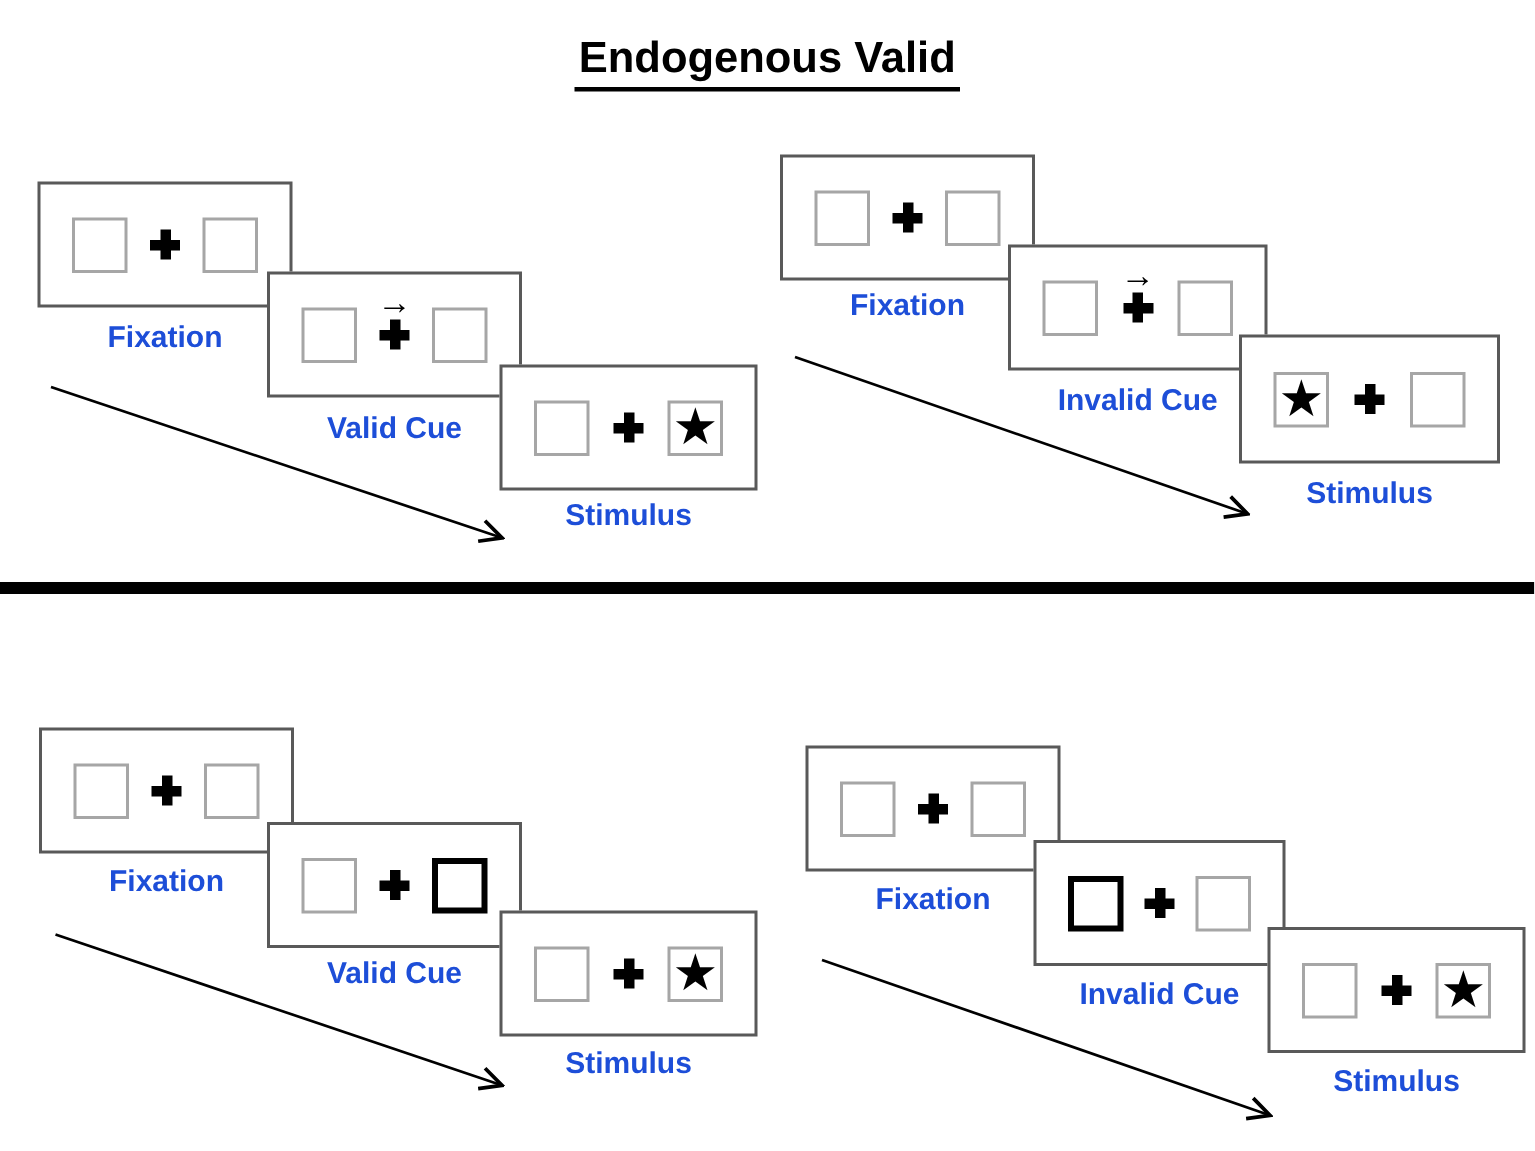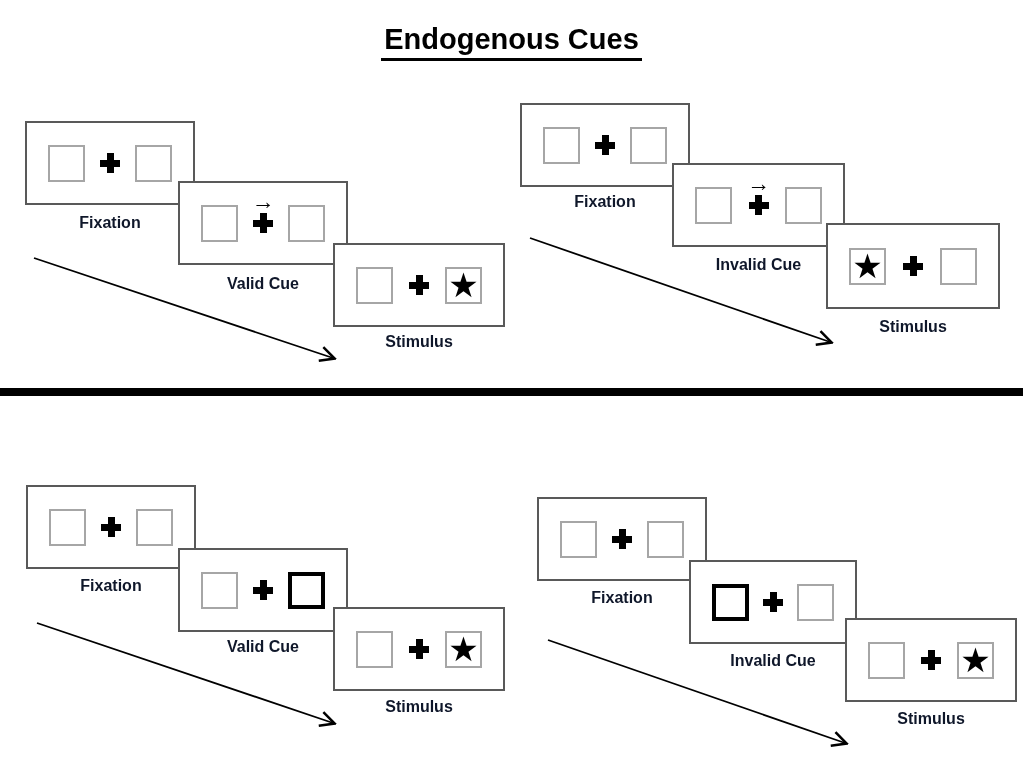--- a/index.html
+++ b/index.html
@@ -26,33 +26,33 @@
   .star{font-size:34px;line-height:34px;display:block;color:#000;}
   .centersym{position:relative;width:20px;height:20px;flex:0 0 20px;}
   .plus{position:absolute;left:0;top:0;width:20px;height:20px;}
   .plus::before{content:"";position:absolute;left:0;right:0;top:6.5px;height:7px;background:#000;}
   .plus::after{content:"";position:absolute;top:0;bottom:0;left:6.5px;width:7px;background:#000;}
   .cue-arrow{
     position:absolute;left:50%;top:-23px;transform:translateX(-50%);
     font-size:23px;line-height:1;font-weight:normal;white-space:nowrap;color:#000;
   }
   .panel-label{
-    position:absolute;font-size:16px;font-weight:bold;text-align:center;
-    z-index:4;color:#0f172a;
+    position:absolute;font-size:20px;font-weight:bold;text-align:center;
+    z-index:4;color:#1d4ed8;
   }
   .diag{position:absolute;z-index:0;}
   .divider{position:absolute;left:0;top:388px;width:1023px;height:8px;background:#000;}
 </style>
 </head>
 <body>
 
 <div class="canvas">
 
   <div class="sec-title" style="top:24px">
-    <span class="u">Endogenous Cues</span>
+    <span class="u">Endogenous Valid</span>
   </div>
 
   <div class="panel z1" style="left:25px;top:121px">
     <div class="box"></div>
     <div class="centersym">
       <div class="plus"></div>
     </div>
     <div class="box"></div>
   </div>
   <div class="panel-label" style="left:25px;top:214px;width:170px">Fixation</div>

